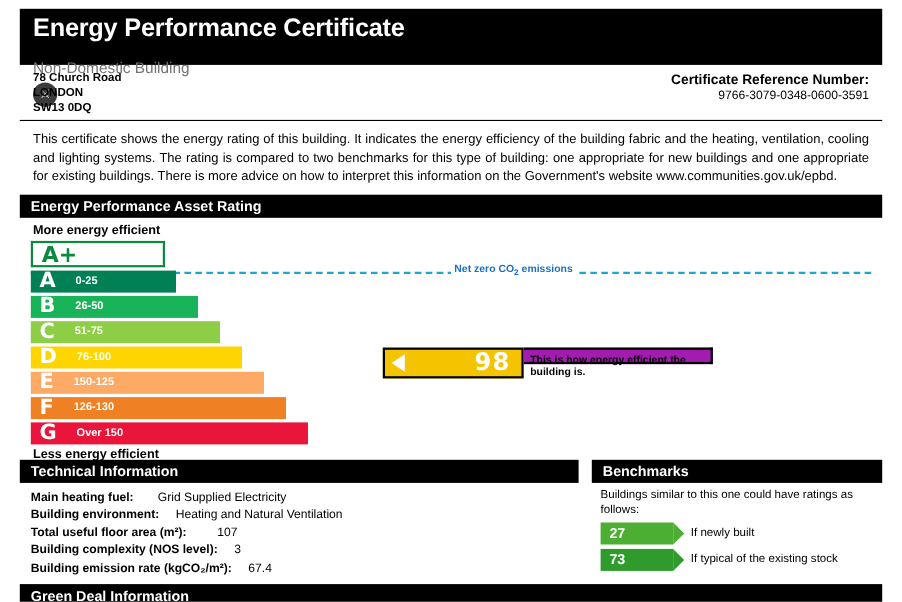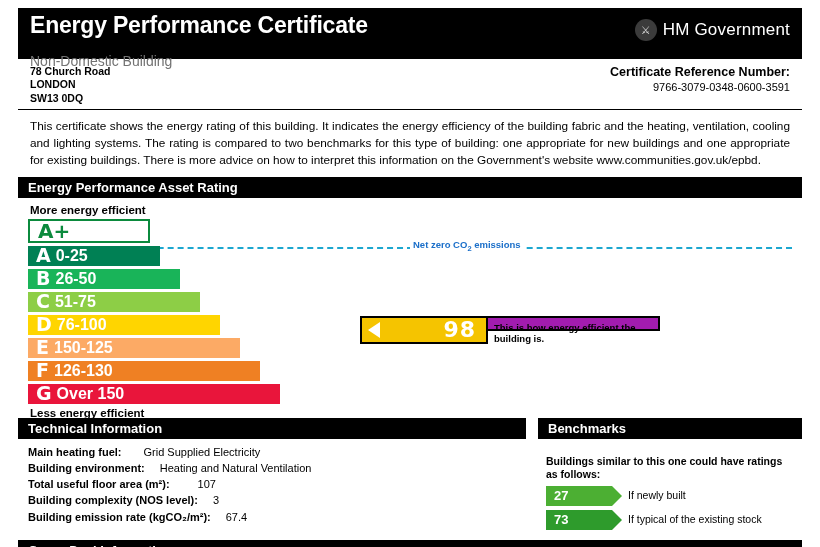--- a/index.html
+++ b/index.html
@@ -24,20 +24,21 @@
 
   
   .header-bar {
     background: #000;
     color: #fff;
     height: 46px;
     padding: 5px 12px 0 12px;
     display: flex;
     align-items: flex-start;
     justify-content: space-between;
+    flex-direction: column;
   }
   .header-titles { line-height: 1.05; }
   .header-title {
     font-size: 23px;
     font-weight: bold;
     letter-spacing: -0.2px;
   }
   .header-sub {
     font-size: 14px;
     margin-top: 17px;
@@ -110,23 +111,23 @@
     box-sizing: border-box;
   }
   .band .letter {
     font-size: 19px;
     font-weight: bold;
     line-height: 1;
     padding-left: 8px;
     font-family: "DejaVu Sans", sans-serif;
   }
   .band .range {
-    font-size: 16px;
-    font-weight: bold;
-    margin-left: 5px;
+    font-size: 10px;
+    font-weight: bold;
+    margin-left: 18px;
   }
   .band.aplus {
     background: #fff;
     border: 2px solid #0b8a3d;
     color: #0b8a3d;
     width: 122px;
     height: 24px;
   }
   .band.aplus .letter { color: #0b8a3d; font-size: 20px; }
 
@@ -152,21 +153,21 @@
   .less-label {
     font-size: 11.5px;
     font-weight: bold;
     margin-top: 3px;
     margin-left: 2px;
   }
 
   
   .current-box {
     position: absolute;
-    left: 342px;
+    left: 330px;
     top: 118px;
     width: 300px;
     height: 15px;
     display: flex;
     align-items: stretch;
   }
   .arrow-wrap {
     position: relative;
     width: 128px;
     height: 28px;
@@ -220,23 +221,23 @@
     font-size: 11px;
     line-height: 1.48;
   }
   .tech-row { display: flex; }
   .tech-key { font-weight: bold; }
   .tech-val { margin-left: 15px; }
   .tech-val.pad1 { margin-left: 22px; }
   .tech-val.pad2 { margin-left: 28px; }
 
   .bench-text {
-    padding: 16px 8px 2px 8px;
+    padding: 5px 8px 2px 8px;
     font-size: 10.5px;
-    font-weight: bold;
+    font-weight: normal;
     line-height: 1.3;
   }
   .bench-rows { padding: 2px 8px 4px 8px; }
   .bench-row {
     display: flex;
     align-items: center;
     gap: 8px;
     margin-bottom: 4px;
   }
   .bench-band {

